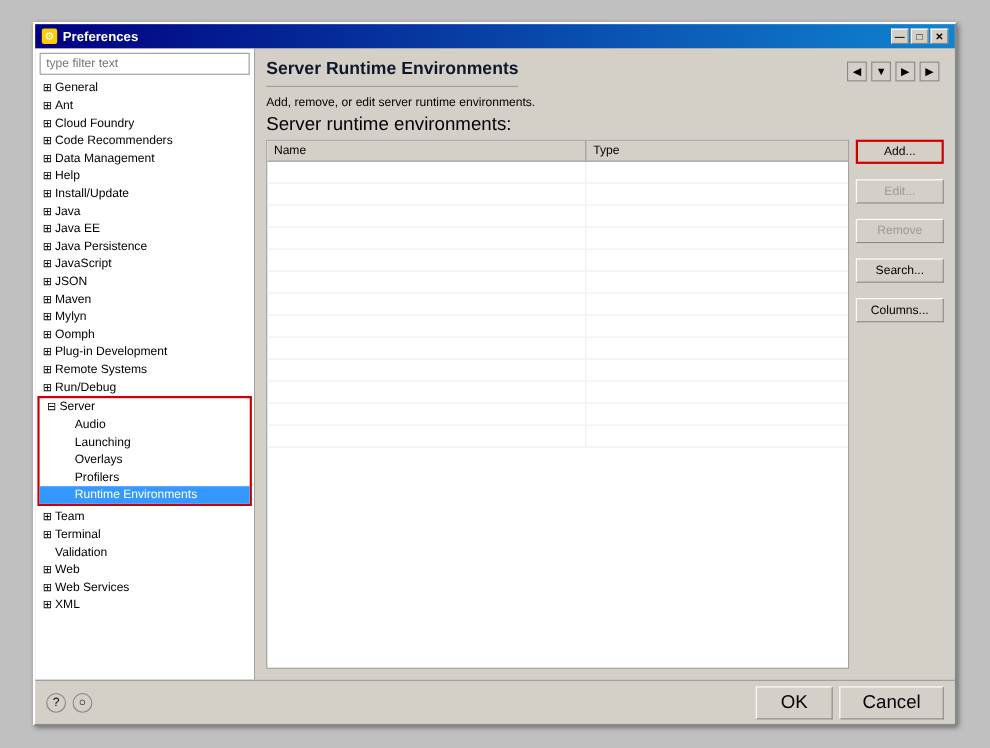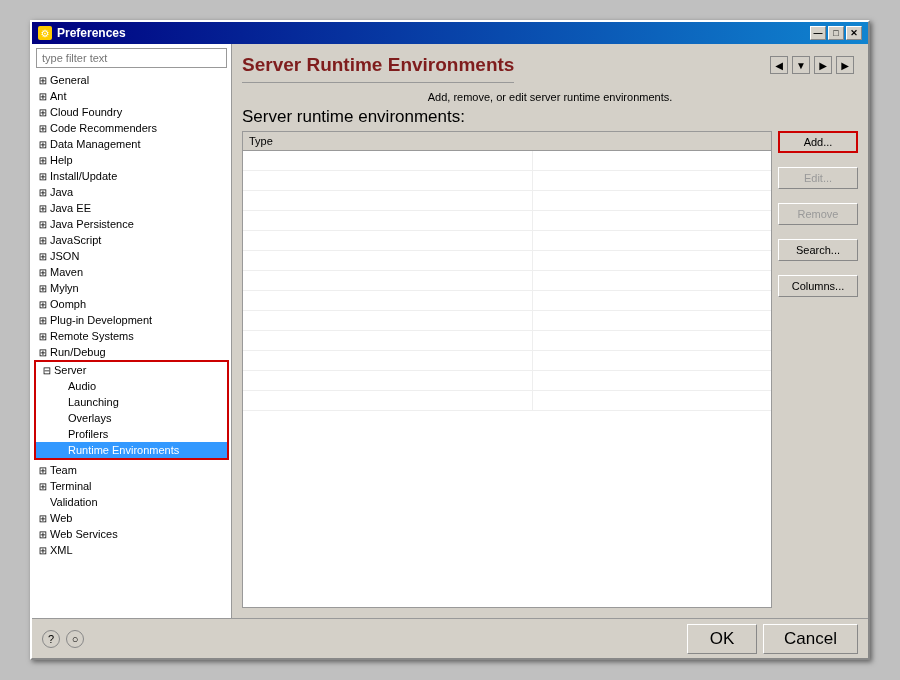--- a/index.html
+++ b/index.html
@@ -133,31 +133,30 @@
     .indent-1 { padding-left: 4px; }
     .indent-2 { padding-left: 18px; align-items: center; }
     .right-panel {
       flex: 1;
       background: #d4d0c8;
       padding: 10px;
       display: flex;
       flex-direction: column;
     }
     .right-title {
-      font-size: 19px;
+      font-size: 16px;
       font-weight: bold;
-      color: #7f1d1d;
+      color: #0f172a;
       margin-bottom: 8px;
       border-bottom: 1px solid #999;
       padding-bottom: 6px;
     }
     .right-description {
       font-size: 11px;
       margin-bottom: 4px;
-      text-align: center;
     }
     .right-label {
       font-size: 17px;
       margin-bottom: 4px;
     }
     .table-and-buttons {
       display: flex;
       gap: 6px;
       flex: 1;
     }
@@ -456,20 +455,21 @@
             <div class="toolbar-btn">▶</div>
             <div class="toolbar-btn">▶</div>
           </div>
         </div>
         <p class="right-description">Add, remove, or edit server runtime environments.</p>
         <p class="right-label">Server runtime environments:</p>
 
         <div class="table-and-buttons">
           <div class="table-container">
             <div class="table-header">
+              <div class="table-col-name">Name</div>
               <div class="table-col-type">Type</div>
             </div>
             <div class="table-body">
 
               <div class="table-row">
                   <div class="table-cell-name"></div>
                   <div class="table-cell-type"></div>
                 </div>
               <div class="table-row">
                   <div class="table-cell-name"></div>

